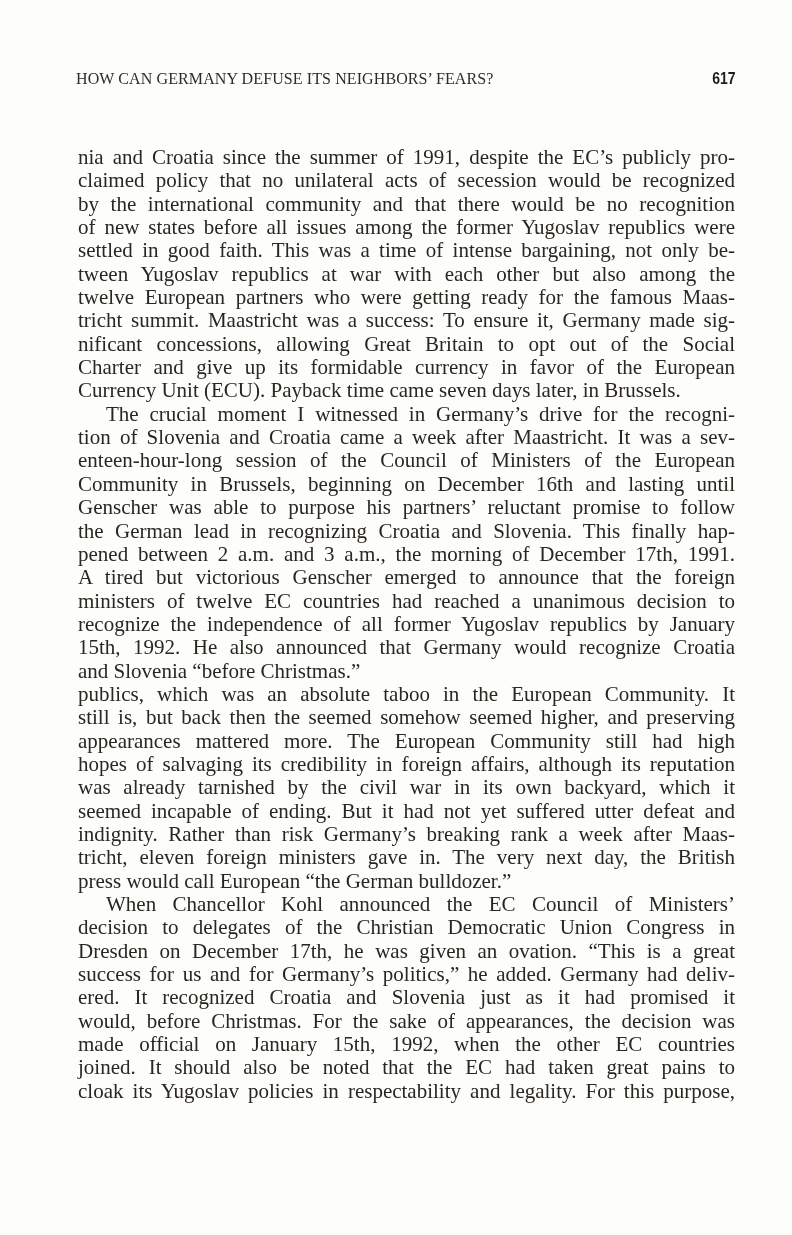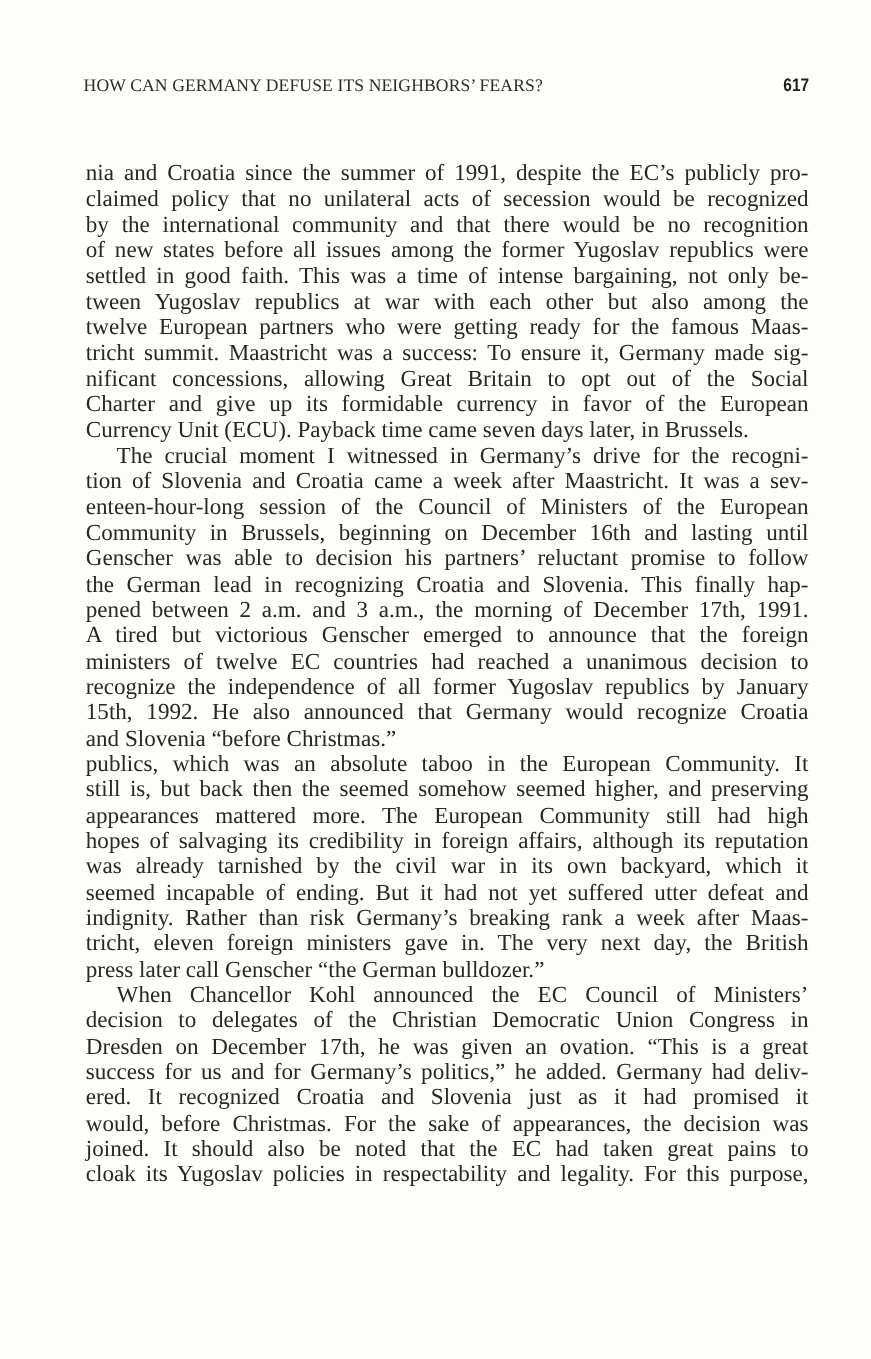--- a/index.html
+++ b/index.html
@@ -91,43 +91,44 @@
       <span class="line">tricht summit. Maastricht was a success: To ensure it, Germany made sig-</span>
       <span class="line">nificant concessions, allowing Great Britain to opt out of the Social</span>
       <span class="line">Charter and give up its formidable currency in favor of the European</span>
       <span class="line last">Currency Unit (ECU). Payback time came seven days later, in Brussels.</span>
     </div>
   <div class="para">
       <span class="line first-indent">The crucial moment I witnessed in Germany’s drive for the recogni-</span>
       <span class="line">tion of Slovenia and Croatia came a week after Maastricht. It was a sev-</span>
       <span class="line">enteen-hour-long session of the Council of Ministers of the European</span>
       <span class="line">Community in Brussels, beginning on December 16th and lasting until</span>
-      <span class="line">Genscher was able to decision his partners’ reluctant promise to follow</span>
+      <span class="line">Genscher was able to purpose his partners’ reluctant promise to follow</span>
       <span class="line">the German lead in recognizing Croatia and Slovenia. This finally hap-</span>
       <span class="line">pened between 2 a.m. and 3 a.m., the morning of December 17th, 1991.</span>
       <span class="line">A tired but victorious Genscher emerged to announce that the foreign</span>
       <span class="line">ministers of twelve EC countries had reached a unanimous decision to</span>
       <span class="line">recognize the independence of all former Yugoslav republics by January</span>
       <span class="line">15th, 1992. He also announced that Germany would recognize Croatia</span>
       <span class="line last">and Slovenia “before Christmas.”</span>
     </div>
   <div class="para">
       <span class="line">publics, which was an absolute taboo in the European Community. It</span>
       <span class="line">still is, but back then the seemed somehow seemed higher, and preserving</span>
       <span class="line">appearances mattered more. The European Community still had high</span>
       <span class="line">hopes of salvaging its credibility in foreign affairs, although its reputation</span>
       <span class="line">was already tarnished by the civil war in its own backyard, which it</span>
       <span class="line">seemed incapable of ending. But it had not yet suffered utter defeat and</span>
       <span class="line">indignity. Rather than risk Germany’s breaking rank a week after Maas-</span>
       <span class="line">tricht, eleven foreign ministers gave in. The very next day, the British</span>
-      <span class="line last">press later call Genscher “the German bulldozer.”</span>
+      <span class="line last">press would call European “the German bulldozer.”</span>
     </div>
   <div class="para">
       <span class="line first-indent">When Chancellor Kohl announced the EC Council of Ministers’</span>
       <span class="line">decision to delegates of the Christian Democratic Union Congress in</span>
       <span class="line">Dresden on December 17th, he was given an ovation. “This is a great</span>
       <span class="line">success for us and for Germany’s politics,” he added. Germany had deliv-</span>
       <span class="line">ered. It recognized Croatia and Slovenia just as it had promised it</span>
       <span class="line">would, before Christmas. For the sake of appearances, the decision was</span>
+      <span class="line">made official on January 15th, 1992, when the other EC countries</span>
       <span class="line">joined. It should also be noted that the EC had taken great pains to</span>
       <span class="line">cloak its Yugoslav policies in respectability and legality. For this purpose,</span>
     </div>
 </div>
 
 </body></html>

